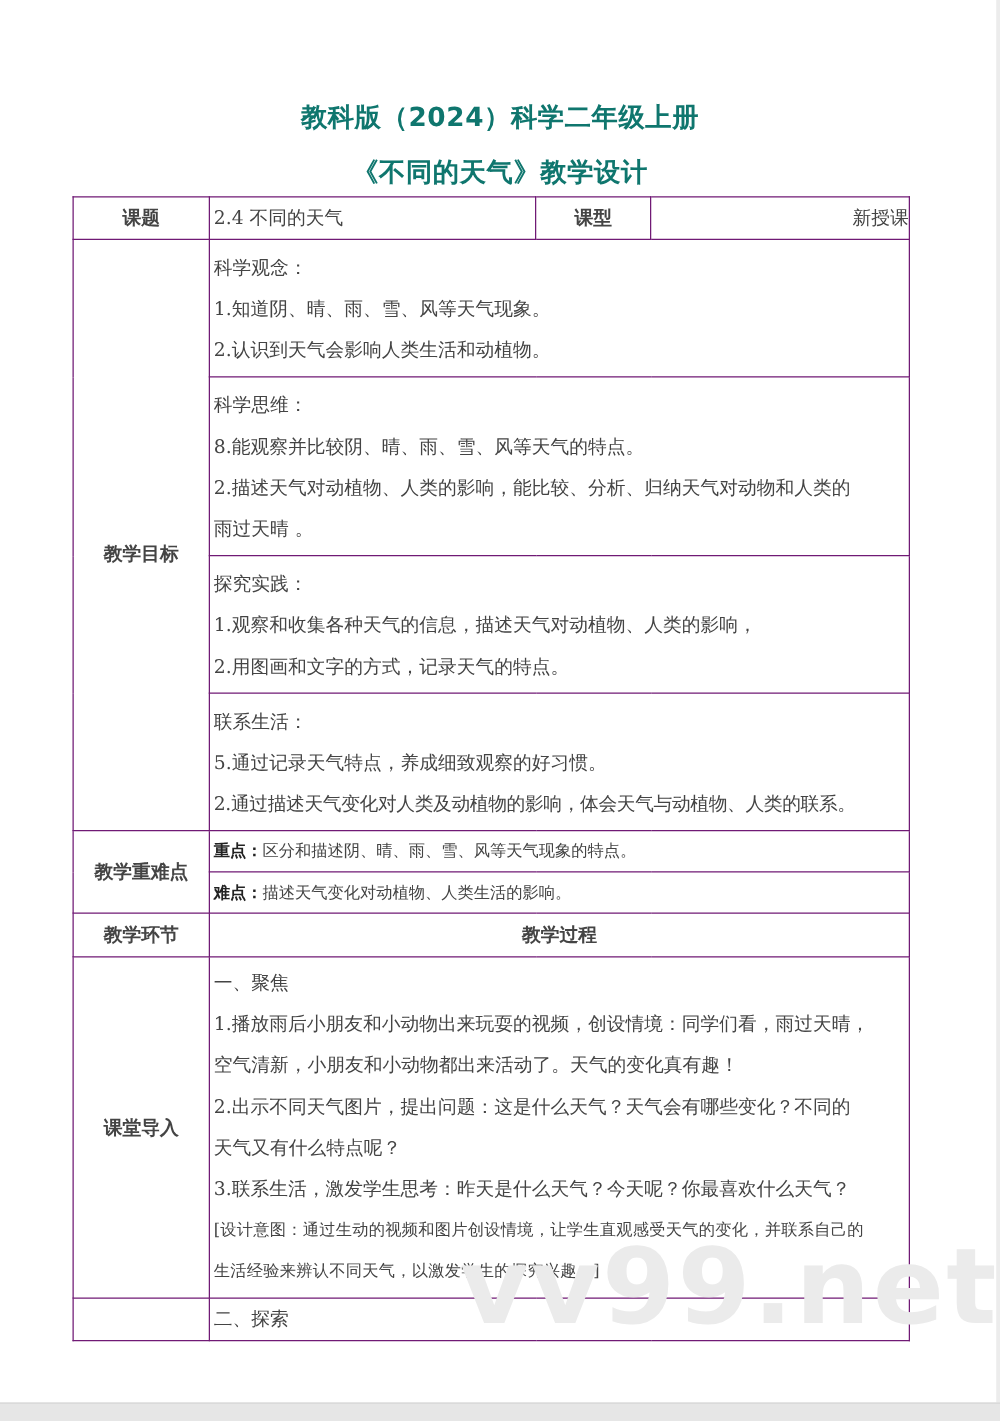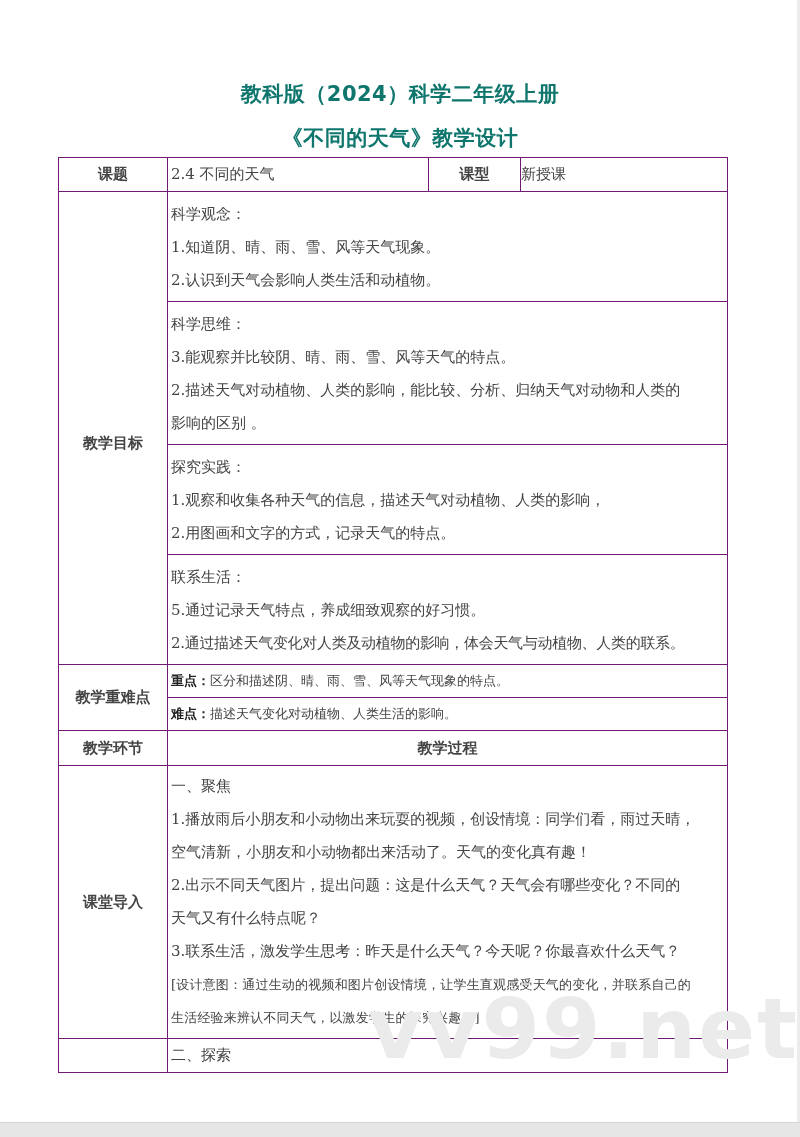--- a/index.html
+++ b/index.html
@@ -32,21 +32,21 @@
     .tbl td {
       border: 1px solid #701a75; padding: 0; vertical-align: middle;
       font-size: 15px; color: #444;
     }
     .lbl {
       text-align: center;
       font-family: "DejaVu Sans", "Liberation Sans", sans-serif;
       font-weight: bold; color: #222; font-size: 15px;
     }
     .val-left { padding-left: 3px !important; }
-    .ctr { text-align: left; font-family: Liberation Serif, serif; }
+    .ctr { text-align: right; font-family: Liberation Serif, serif; }
     .cell-lines { padding: 6px 3px 4px 3px !important; vertical-align: top !important; }
     .line { display: block; height: 33px; line-height: 33px; white-space: nowrap; overflow: hidden; }
     .line.small { font-size: 13px; letter-spacing: 0.2px; }
     .kp { padding-left: 3px !important; font-size: 13px !important; }
     .kp b { font-family: "DejaVu Sans", "Liberation Sans", sans-serif; color: #222; }
     .watermark {
       position: absolute; left: 368px; top: 980px;
       font-family: "DejaVu Sans", "Liberation Sans", sans-serif;
       font-weight: bold; font-size: 84px; color: #ebebeb; letter-spacing: 2px;
       pointer-events: none;
@@ -81,23 +81,23 @@
     <td colspan="3" class="cell-lines">
       <span class="line">科学观念：</span>
       <span class="line">1.知道阴、晴、雨、雪、风等天气现象。</span>
       <span class="line">2.认识到天气会影响人类生活和动植物。</span>
     </td>
   </tr>
 
   <tr style="height:131px">
     <td colspan="3" class="cell-lines">
       <span class="line">科学思维：</span>
-      <span class="line">3.能观察并比较阴、晴、雨、雪、风等天气的特点。</span>
+      <span class="line">8.能观察并比较阴、晴、雨、雪、风等天气的特点。</span>
       <span class="line">2.描述天气对动植物、人类的影响，能比较、分析、归纳天气对动物和人类的</span>
-      <span class="line">影响的区别 。</span>
+      <span class="line">雨过天晴 。</span>
     </td>
   </tr>
 
   <tr style="height:100px">
     <td colspan="3" class="cell-lines">
       <span class="line">探究实践：</span>
       <span class="line">1.观察和收集各种天气的信息，描述天气对动植物、人类的影响，</span>
       <span class="line">2.用图画和文字的方式，记录天气的特点。</span>
     </td>
   </tr>

